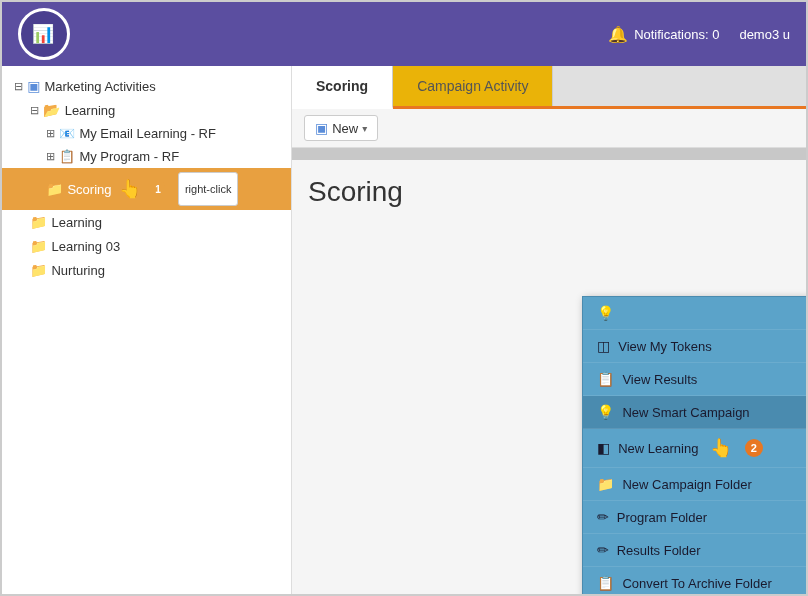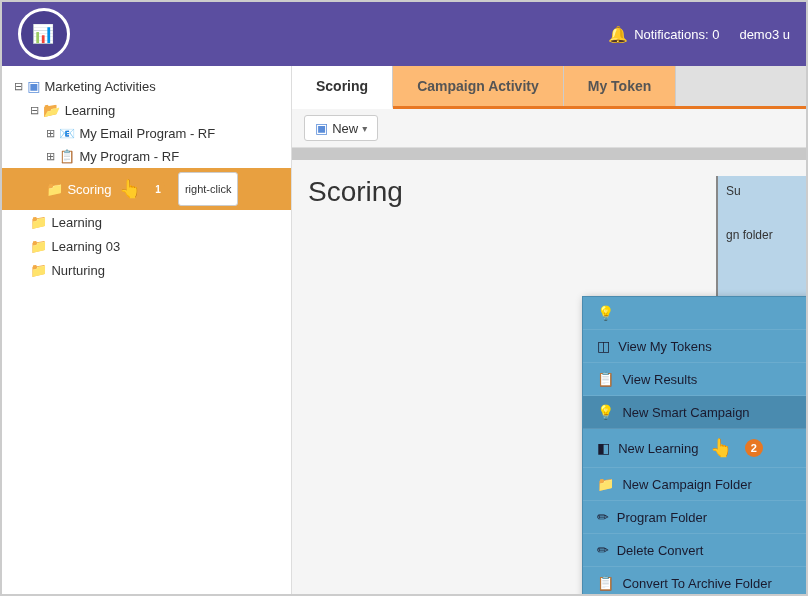--- a/index.html
+++ b/index.html
@@ -122,23 +122,22 @@
     .tabs-bar {
       display: flex;
       background: #e0e0e0;
       border-bottom: 3px solid #e87722;
     }
     .tab {
       padding: 12px 24px;
       cursor: pointer;
       font-size: 14px;
       color: #555;
-      background: #fdba74;
+      background: #eab308;
       border-right: 1px solid #ccc;
-      font-weight: bold;
     }
     .tab.active {
       background: white;
       color: #333;
       font-weight: bold;
       border-bottom: 3px solid white;
       margin-bottom: -3px;
     }
 
     
@@ -247,21 +246,21 @@
         <span class="indent1" style="margin-left:16px;"></span>
         <span style="color:#666;font-size:11px;">⊟</span>
         <span style="color:#e8a040;font-size:14px;">📂</span>
         <span>Learning</span>
       </div>
 
       <div class="tree-item">
         <span style="margin-left:32px;"></span>
         <span style="color:#666;font-size:11px;">⊞</span>
         <span style="color:#5b8dd9;font-size:13px;">📧</span>
-        <span>My Email Program - RF</span>
+        <span>My Email Learning - RF</span>
       </div>
 
       <div class="tree-item">
         <span style="margin-left:32px;"></span>
         <span style="color:#666;font-size:11px;">⊞</span>
         <span style="color:#5b8dd9;font-size:13px;">📋</span>
         <span>My Program - RF</span>
       </div>
 
       <div class="tree-item selected" style="position:relative;">
@@ -296,43 +295,36 @@
   </div>
 
   <div class="content-area">
 
     <div class="tabs-bar">
       <div class="tab active">
         <span>Scoring</span>
       </div>
       <div class="tab">
         <span>Campaign Activity</span>
-      </div>
-      <div class="tab">
-        <span>My Token</span>
       </div>
     </div>
 
     <div class="toolbar">
       <button class="toolbar-btn">
         <span style="color:#5b8dd9;font-size:14px;">▣</span>
         <span>New</span>
         <span class="dropdown-arrow">▾</span>
       </button>
     </div>
 
     <div style="background:#c8c8c8; height:12px;"></div>
 
     <div class="content-body">
       <div class="section-title">Scoring</div>
 
-      <div style="position:absolute; right:0; top:110px; width:90px; background:#b8d4e8; border-left:2px solid #888; height:130px; padding:8px; font-size:12px; color:#333;">
-        <div>Su</div>
-        <div style="margin-top:30px;">gn folder</div>
-      </div>
       <div style="position:absolute; right:0; top:280px; width:90px; background:#b8d4e8; border-left:2px solid #888; height:50px; padding:8px; font-size:12px; color:#333;">
         <div>ler</div>
       </div>
     </div>
 
     <div class="context-menu">
 
       <div class="context-menu-item">
         <span class="context-icon">💡</span>
       </div>
@@ -365,21 +357,21 @@
         <span>New Campaign Folder</span>
       </div>
 
       <div class="context-menu-item">
         <span class="context-icon">✏</span>
         <span>Program Folder</span>
       </div>
 
       <div class="context-menu-item">
         <span class="context-icon">✏</span>
-        <span>Delete Convert</span>
+        <span>Results Folder</span>
       </div>
 
       <div class="context-menu-item">
         <span class="context-icon">📋</span>
         <span>Convert To Archive Folder</span>
       </div>
 
     </div>
 
   </div>

